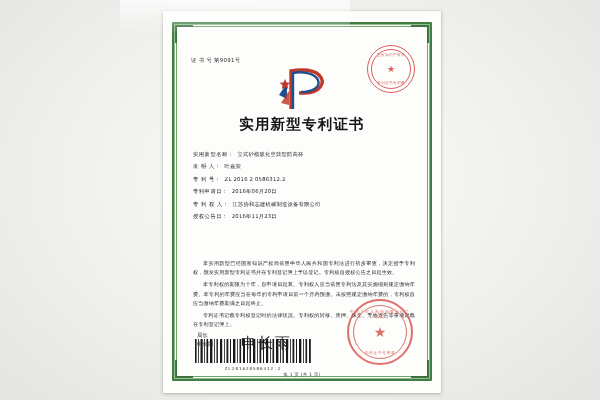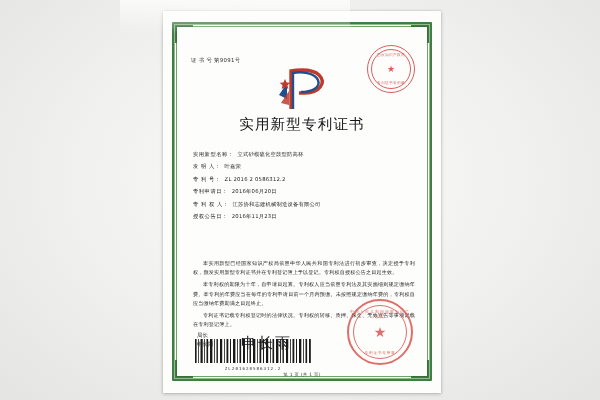--- a/index.html
+++ b/index.html
@@ -143,21 +143,21 @@
   }
   
   #title {
     position: absolute;
     left: 0;
     right: 0;
     top: 104px;
     text-align: center;
     font-family: "DejaVu Serif", serif;
     font-size: 14.5px;
-    font-weight: normal;
+    font-weight: bold;
     color: #16161a;
     letter-spacing: 1.2px;
   }
   
   #fields {
     position: absolute;
     left: 30px;
     right: 26px;
     top: 140px;
   }

